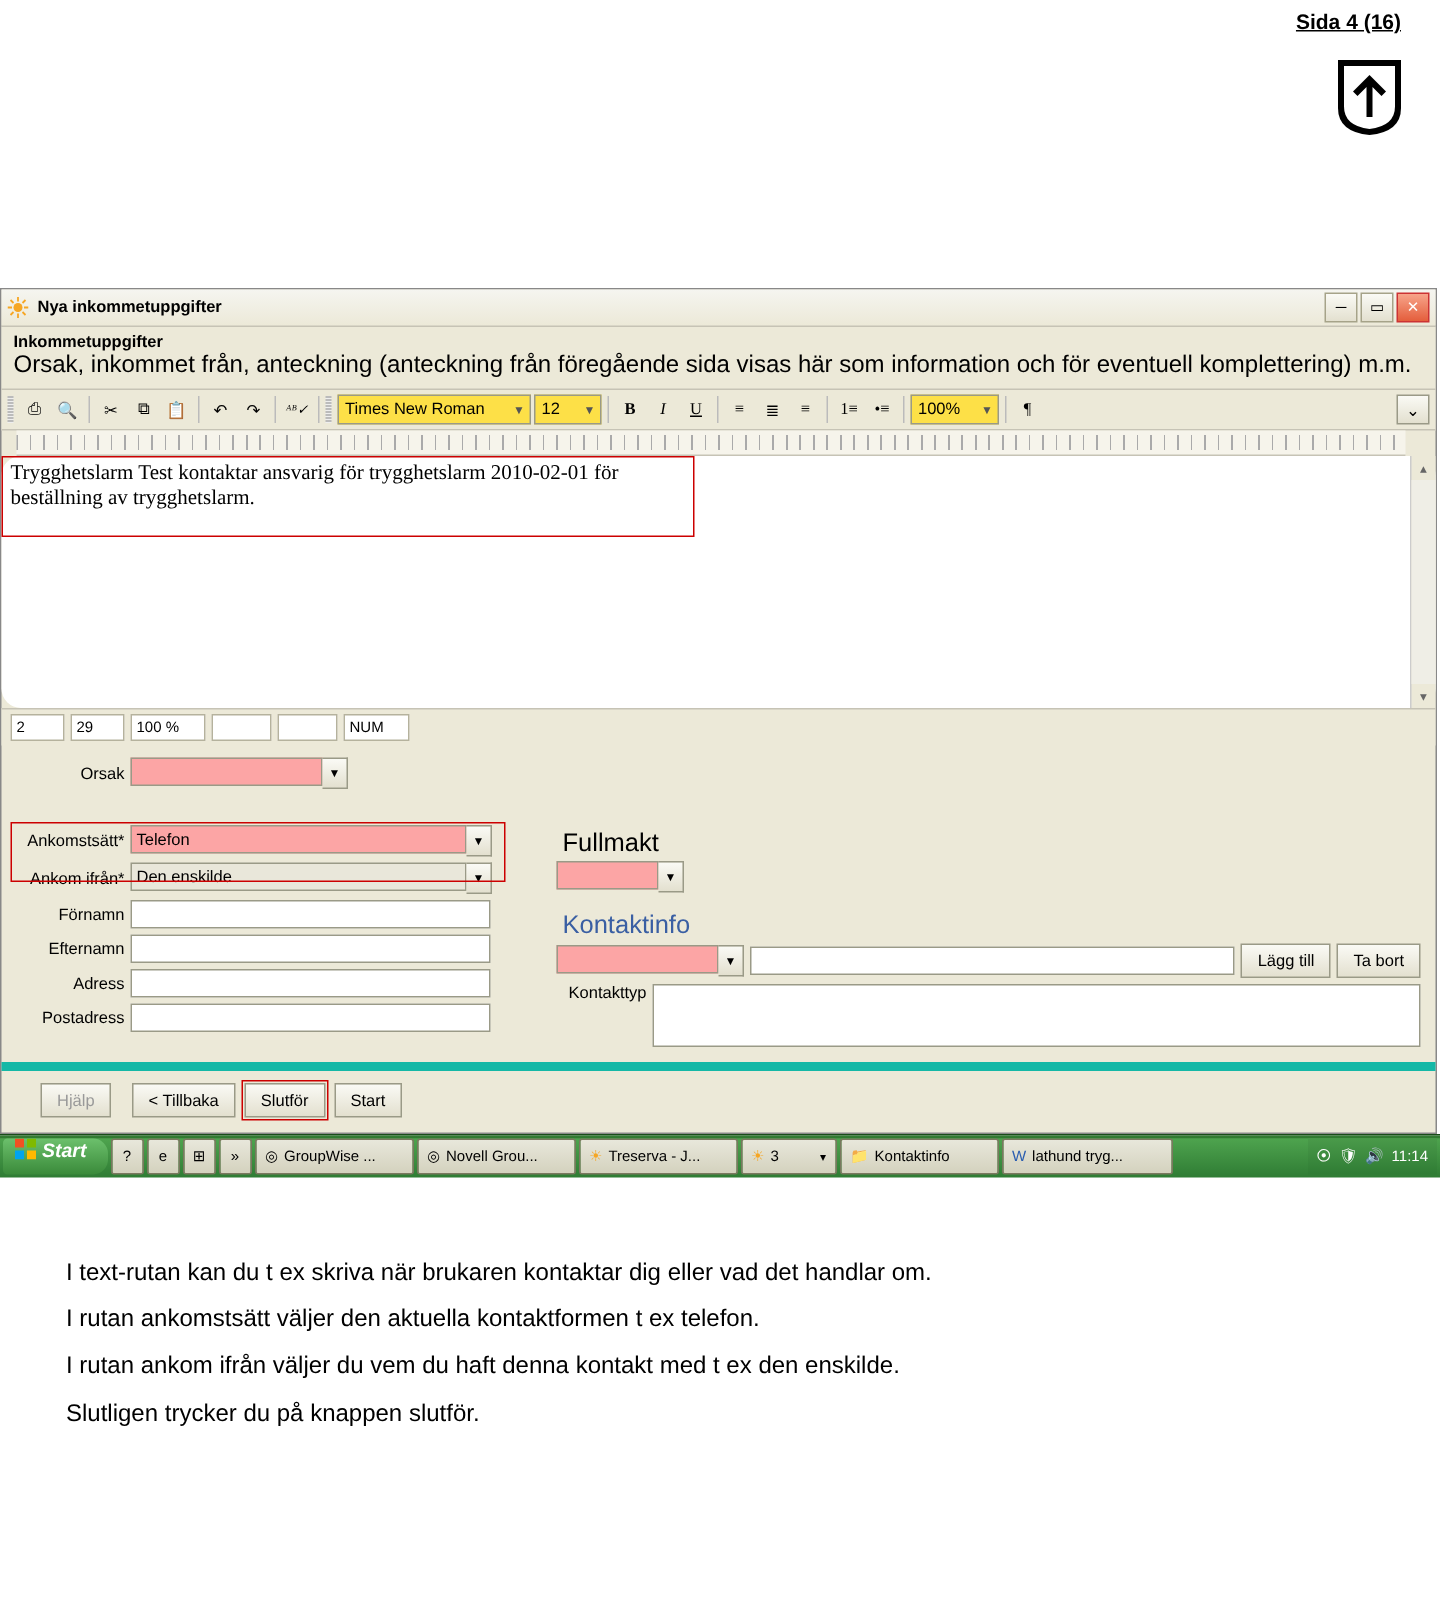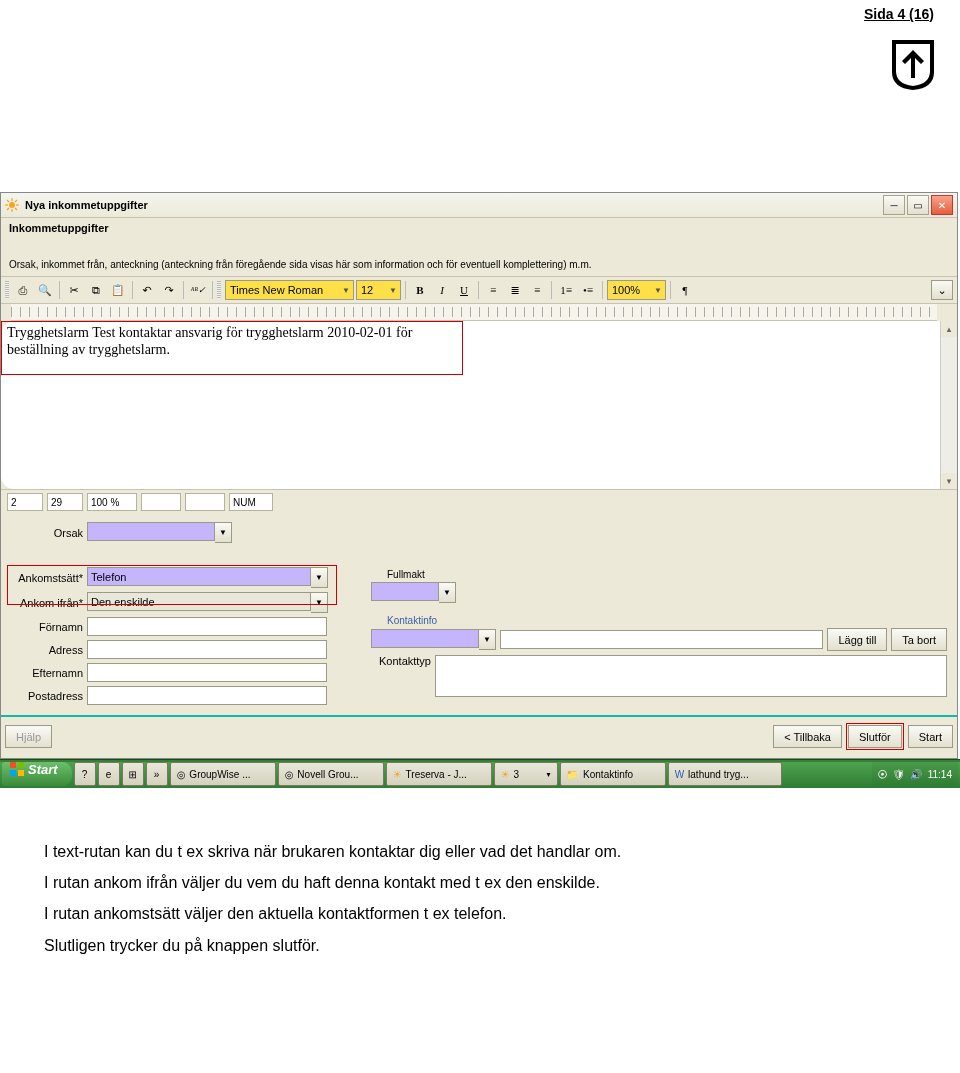--- a/index.html
+++ b/index.html
@@ -51,21 +51,21 @@
     display: flex; align-items:center; justify-content:center;
     font-size: 10px;
   }
   .wbtn.close { background: linear-gradient(#f7a48a,#e45e3c); border-color:#c33; color:#fff;}
   .subheader {
     padding: 4px 8px 6px;
     border-bottom: 1px solid #c6c3b5;
     background: #ece9d8;
   }
   .subheader .sh-title { font-weight: bold; font-size: 11px; }
-  .subheader .sh-desc { font-size: 10px; padding-top:1px;margin-top:24px;}
+  .subheader .sh-desc { font-size: 16px; padding-top:1px;}
   .toolbar {
     display:flex;
     align-items:center;
     padding: 2px 4px;
     background:#ece9d8;
     border-bottom:1px solid #c6c3b5;
     height: 22px;
     gap: 2px;
   }
   .grip { width:4px; height:18px; background:repeating-linear-gradient(#bbb,#bbb 1px,#eee 1px,#eee 2px); margin-right:2px;}
@@ -125,39 +125,39 @@
     min-width:28px;height:16px;border:1px solid #b5b29d;background:#fff;
     font-size:10px;padding:0 3px;display:flex;align-items:center;
   }
   .form-area { padding: 8px 10px 6px; }
   .form-row { display:flex; align-items:center; gap:4px; margin-bottom:4px;}
   .flabel { width:72px; font-size:11px; text-align:right;}
   .finput {
     height:17px;border:1px solid #9a9a87;background:#fff;padding:0 3px;font-size:11px;
   }
   .fcombo { display:flex; }
-  .fcombo .box { height:17px;border:1px solid #9a9a87;background:#c4b5fd;padding:0 3px;font-size:11px;display:flex;align-items:center;}
+  .fcombo .box { height:17px;border:1px solid #9a9a87;background:#fca5a5;padding:0 3px;font-size:11px;display:flex;align-items:center;}
   .fcombo .drop { width:16px;height:19px;border:1px solid #9a9a87;border-left:0;background:linear-gradient(#fafaf5,#e3e0cf);display:flex;align-items:center;justify-content:center;font-size:8px;}
   .mid-cols { display:flex; gap:30px; align-items:flex-start;}
   .col-left { width:330px;}
   .col-right { flex:1;}
-  .group-label { font-size:10px; margin: 2px 16px;}
+  .group-label { font-size:17px; margin: 2px 4px;}
   .btn {
     height:21px;padding:0 10px;border:1px solid #9a9a87;background:linear-gradient(#fafaf5,#e3e0cf);
     font-size:11px;display:inline-flex;align-items:center;justify-content:center;
   }
   .btn.disabled { color:#999;}
   .bigtext {
     border:1px solid #9a9a87;background:#fff;height:40px;
   }
   .footer-btns {
-    display:flex;justify-content:space-between;padding:8px 4px 10px;
-    border-top:2px solid #14b8a6;
-  }
-  .footer-right { display:flex; gap:6px;}
+    display:flex;padding:8px 26px 10px;
+    border-top:6px solid #14b8a6;
+  }
+  .footer-right { display:flex; gap:6px;margin-left:14px;}
   .slutfor-hl { outline:1.5px solid #c00; outline-offset:1px;}
   .taskbar {
     height:28px;background:linear-gradient(#3c8f3c,#2a6f2a 4%,#4ea34e 8%,#2f7c34);
     display:flex;align-items:center;padding:0 2px;gap:2px;
     border-top:1px solid #184d18;
     margin-top:0;
   }
   .start-btn {
     height:24px;padding:0 14px 0 8px;
     background:linear-gradient(#6cc06c,#3a8a3a);
@@ -325,25 +325,25 @@
               <div class="box" style="width:216px;background:#e9e7da;">Den enskilde</div>
                 <div class="drop">▼</div>
             </div>
           </div>
         </div>
         <div class="form-row">
           <div class="flabel">Förnamn</div>
           <input class="finput" style="width: 232px;">
         </div>
         <div class="form-row">
+          <div class="flabel">Efternamn</div>
+          <input class="finput" style="width: 232px;">
+        </div>
+        <div class="form-row">
           <div class="flabel">Adress</div>
-          <input class="finput" style="width: 232px;">
-        </div>
-        <div class="form-row">
-          <div class="flabel">Efternamn</div>
           <input class="finput" style="width: 232px;">
         </div>
         <div class="form-row">
           <div class="flabel">Postadress</div>
           <input class="finput" style="width: 232px;">
         </div>
       </div>
 
       <div class="col-right">
         <div class="group-label">Fullmakt</div>
@@ -425,16 +425,16 @@
   <div class="tray">
     <span>⦿</span>
     <span>🛡</span>
     <span>🔊</span>
     <span>11:14</span>
   </div>
 </div>
 
 <div class="body-text">
   <p>I text-rutan kan du t ex skriva när brukaren kontaktar dig eller vad det handlar om.</p>
+  <p>I rutan ankomstsätt väljer den aktuella kontaktformen t ex telefon.</p>
   <p>I rutan ankom ifrån väljer du vem du haft denna kontakt med t ex den enskilde.</p>
-  <p>I rutan ankomstsätt väljer den aktuella kontaktformen t ex telefon.</p>
   <p>Slutligen trycker du på knappen slutför.</p>
 </div>
 
 </body></html>

